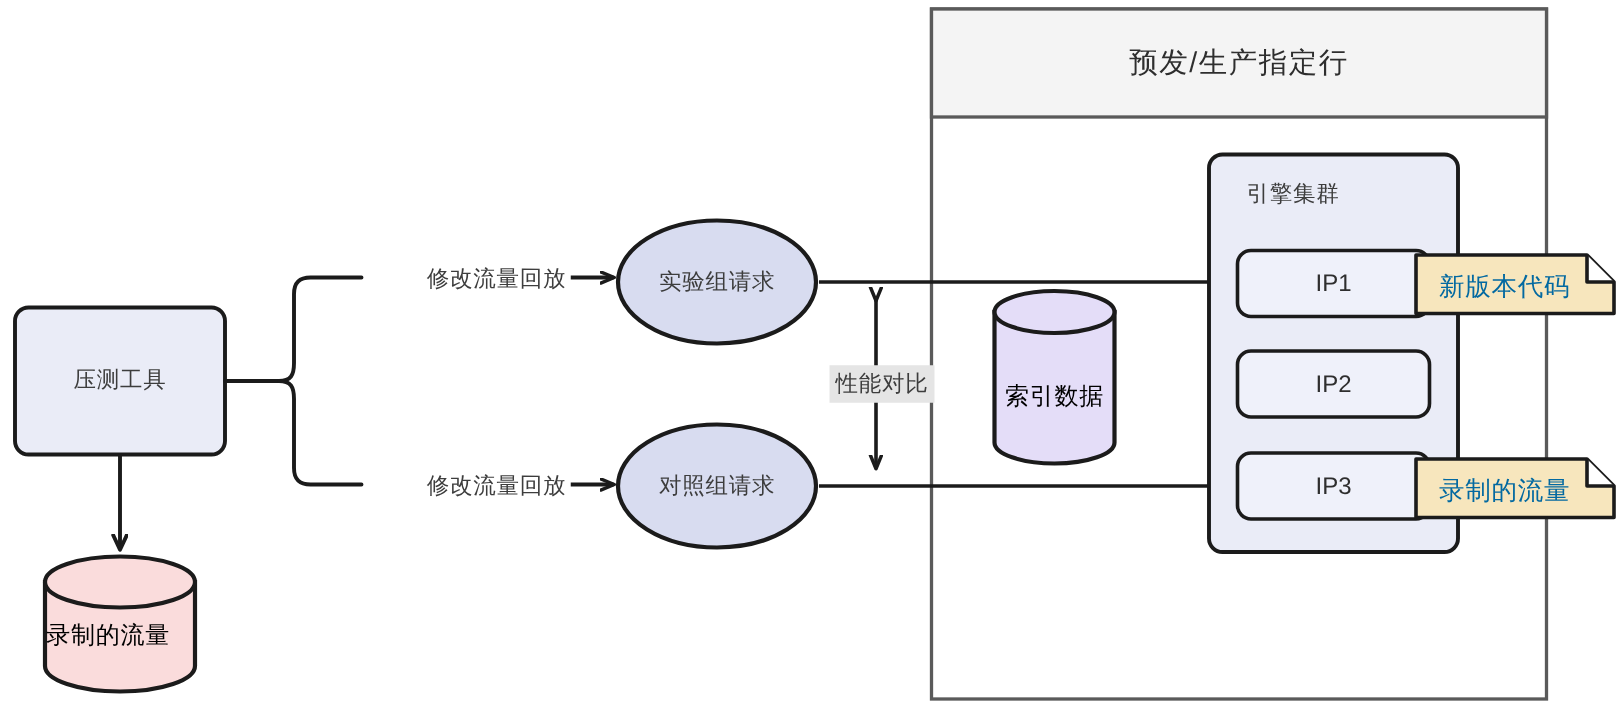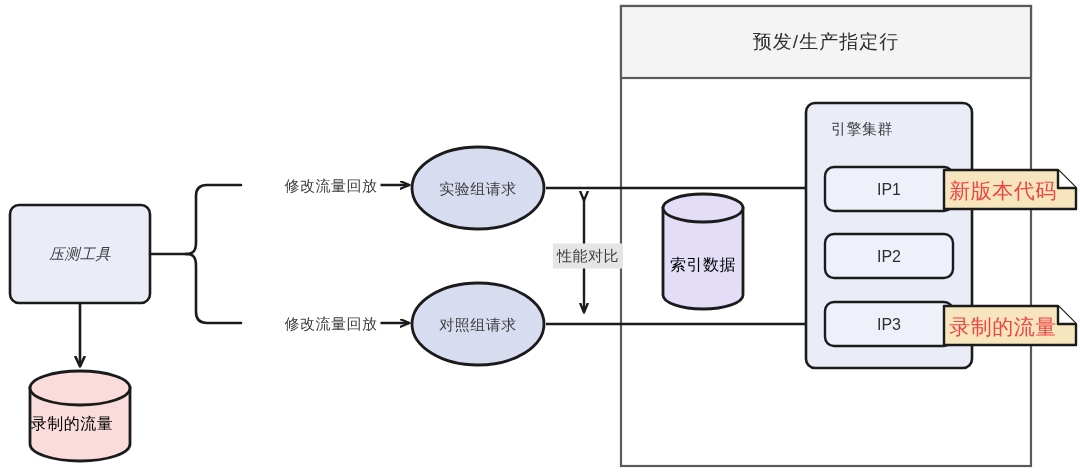--- a/index.html
+++ b/index.html
@@ -75,22 +75,22 @@
   }
   .ip-label {
     position: absolute;
     font-size: 16px;
     color: #2e2e2e;
     white-space: nowrap;
     transform: translate(-50%, -50%);
   }
   .note-label {
     position: absolute;
-    font-size: 21px;
-    color: #ef4444;
+    font-size: 17px;
+    color: #0369a1;
     white-space: nowrap;
     transform: translate(-50%, -50%);
     letter-spacing: 0.5px;
   }
   .cyl-label {
     position: absolute;
     font-size: 16px;
     color: #000000;
     white-space: nowrap;
     transform: translate(-50%, -50%);
@@ -164,21 +164,21 @@
       <path d="M1058,170 L1058,188 L1076,188" fill="#ffffff" stroke="#1b1b1b" stroke-width="2.4" stroke-linejoin="round"></path>
     </g>
     <g>
       <path d="M944,306 L1058,306 L1076,324 L1076,345 L944,345 Z" fill="#f7e6bd" stroke="#1b1b1b" stroke-width="2.4" stroke-linejoin="round"></path>
       <path d="M1058,306 L1058,324 L1076,324" fill="#ffffff" stroke="#1b1b1b" stroke-width="2.4" stroke-linejoin="round"></path>
     </g>
   </svg>
 
   <div class="header-title" style="left:826px; top:42px;">预发/生产指定行</div>
 
-  <div class="lbl lbl-center" style="left:80px; top:254px;font-style:italic;">压测工具</div>
+  <div class="lbl lbl-center" style="left:80px; top:254px;">压测工具</div>
 
   <div class="cyl-label" style="left:72px; top:424px;">录制的流量</div>
 
   <div class="edge-label" style="left:305px; top:186px;">修改流量回放</div>
 
   <div class="edge-label" style="left:305px; top:324px;">修改流量回放</div>
 
   <div class="lbl lbl-center" style="left:478px; top:189px;">实验组请求</div>
 
   <div class="lbl lbl-center" style="left:478px; top:325px;">对照组请求</div>

